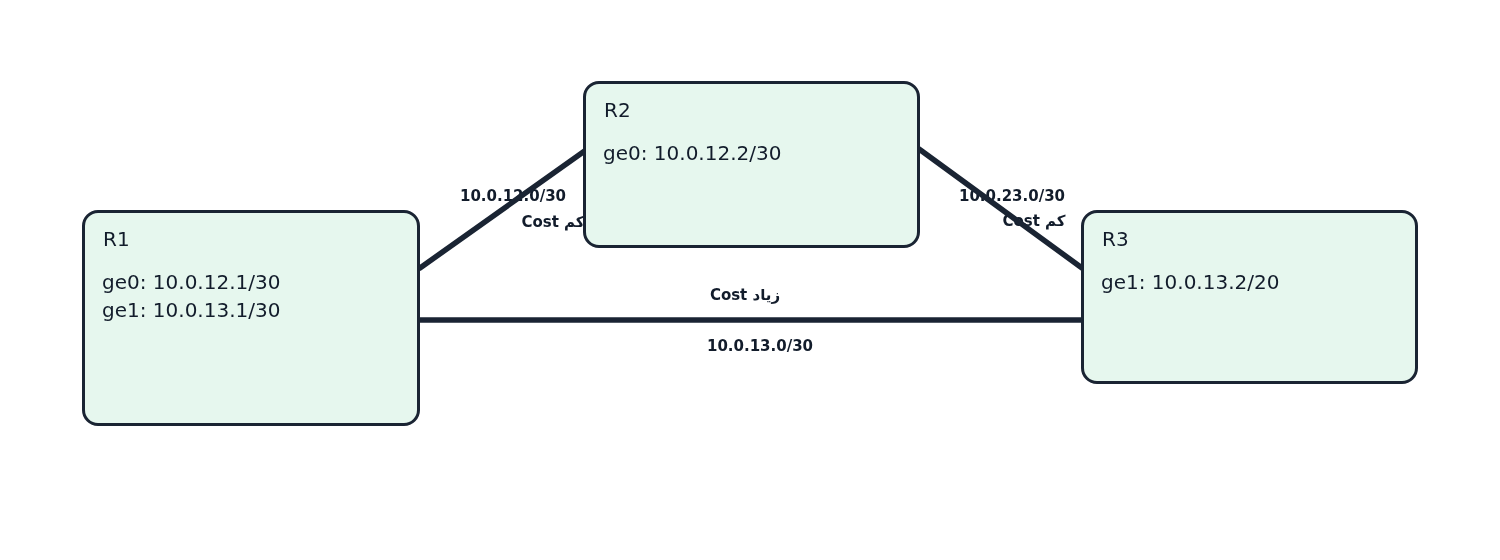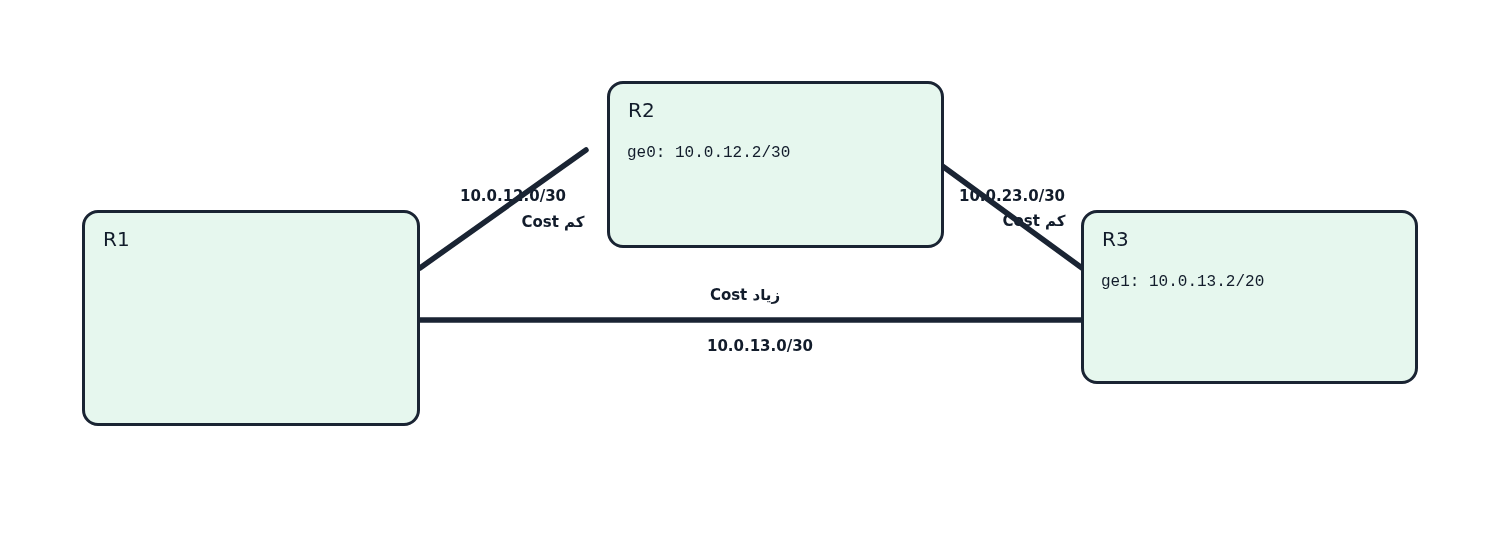--- a/index.html
+++ b/index.html
@@ -48,23 +48,22 @@
     background: var(--node-fill);
     border: 3px solid var(--node-stroke);
     border-radius: 16px;
     padding: 12px 17px;
   }
   .router-name {
     font-size: 20px;
     margin: 2px 0 17px 1px;
   }
   .router-iface {
-    font-size: 16px;
+    font-size: 20px;
     line-height: 28px;
-    font-family: Liberation Mono, monospace;
   }
 </style>
 </head>
 <body>
 
 <div class="canvas">
 
   <svg class="links-layer" width="1500" height="560" viewBox="0 0 1500 560">
     <line x1="420" y1="268" x2="586" y2="150"></line>
     <line x1="919" y1="149" x2="1082" y2="268"></line>
@@ -75,23 +74,25 @@
   <div class="edge-label" style="left:553px; top:222px;">Cost كم</div>
 
   <div class="edge-label" style="left:1012px; top:196px;">10.0.23.0/30</div>
   <div class="edge-label" style="left:1034px; top:221px;">Cost كم</div>
 
   <div class="edge-label" style="left:745px; top:295px;">Cost زياد</div>
   <div class="edge-label" style="left:760px; top:346px;">10.0.13.0/30</div>
 
   <div class="router" style="left:82px; top:210px; width:338px; height:216px;">
     <div class="router-name">R1</div>
+    <div class="router-iface">ge0: 10.0.12.1/30</div>
+    <div class="router-iface">ge1: 10.0.13.1/30</div>
   </div>
 
-  <div class="router" style="left:583px; top:81px; width:337px; height:167px;margin-left:24px;">
+  <div class="router" style="left:583px; top:81px; width:337px; height:167px;">
     <div class="router-name">R2</div>
     <div class="router-iface">ge0: 10.0.12.2/30</div>
   </div>
 
   <div class="router" style="left:1081px; top:210px; width:337px; height:174px;">
     <div class="router-name">R3</div>
     <div class="router-iface">ge1: 10.0.13.2/20</div>
   </div>
 
 </div>

